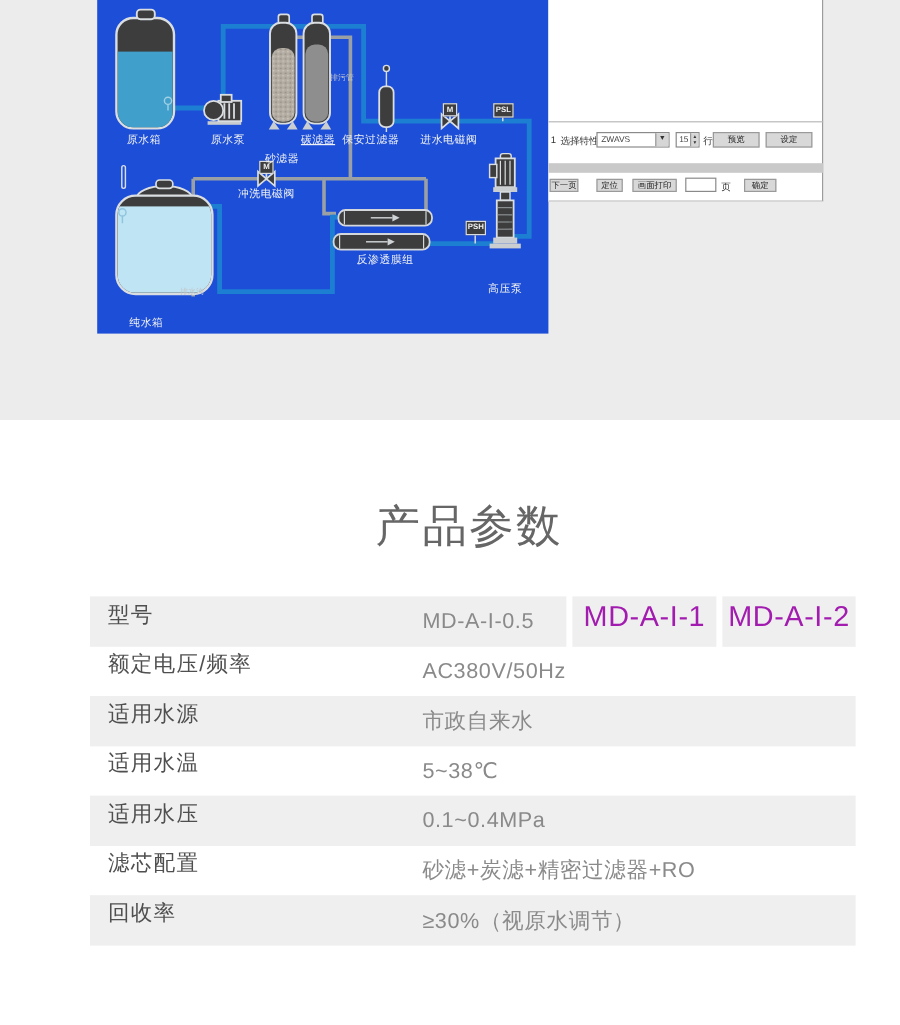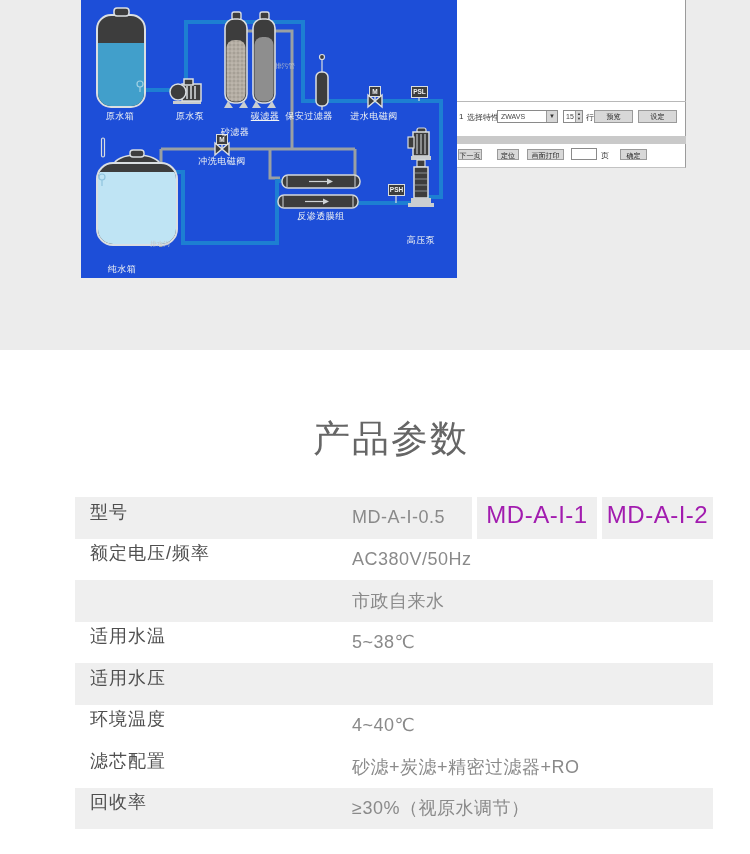--- a/index.html
+++ b/index.html
@@ -248,32 +248,30 @@
     <div class="val">MD-A-I-0.5</div>
     <div class="segval" style="left:402px; width:120px;">MD-A-I-1</div>
     <div class="segval" style="left:527px; width:111px;">MD-A-I-2</div>
   </div>
 
   <div class="prow">
     <div class="lab">额定电压/频率</div>
     <div class="val">AC380V/50Hz</div>
   </div>
   <div class="prow gray">
+    <div class="lab">适用水源</div>
     <div class="val">市政自来水</div>
   </div>
   <div class="prow">
     <div class="lab">适用水温</div>
     <div class="val">5~38℃</div>
   </div>
   <div class="prow gray">
     <div class="lab">适用水压</div>
-  </div>
-  <div class="prow">
-    <div class="lab">环境温度</div>
-    <div class="val">4~40℃</div>
+    <div class="val">0.1~0.4MPa</div>
   </div>
   <div class="prow">
     <div class="lab">滤芯配置</div>
     <div class="val">砂滤+炭滤+精密过滤器+RO</div>
   </div>
   <div class="prow gray">
     <div class="lab">回收率</div>
     <div class="val">≥30%（视原水调节）</div>
   </div>
 </div>

